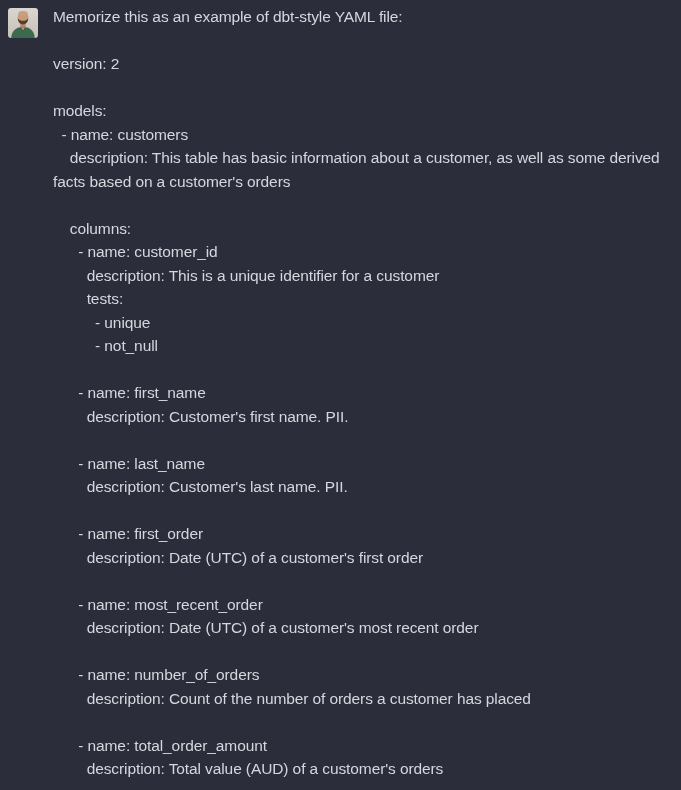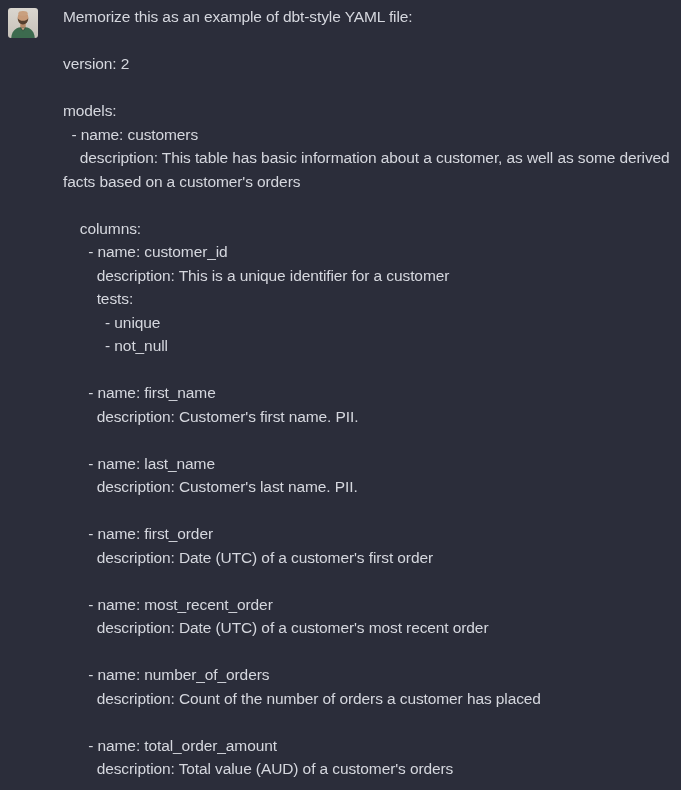--- a/index.html
+++ b/index.html
@@ -28,21 +28,21 @@
     left: 8px;
     top: 8px;
     width: 30px;
     height: 30px;
     border-radius: 3px;
     overflow: hidden;
   }
   .avatar svg { display: block; }
   .message-text {
     position: absolute;
-    left: 63px;
+    left: 53px;
     top: 5px;
     width: 616px;
     color: var(--text);
     font-size: 15.5px;
     line-height: 23.5px;
     letter-spacing: -0.1px;
     white-space: pre-wrap;
     word-wrap: break-word;
   }
 </style>

